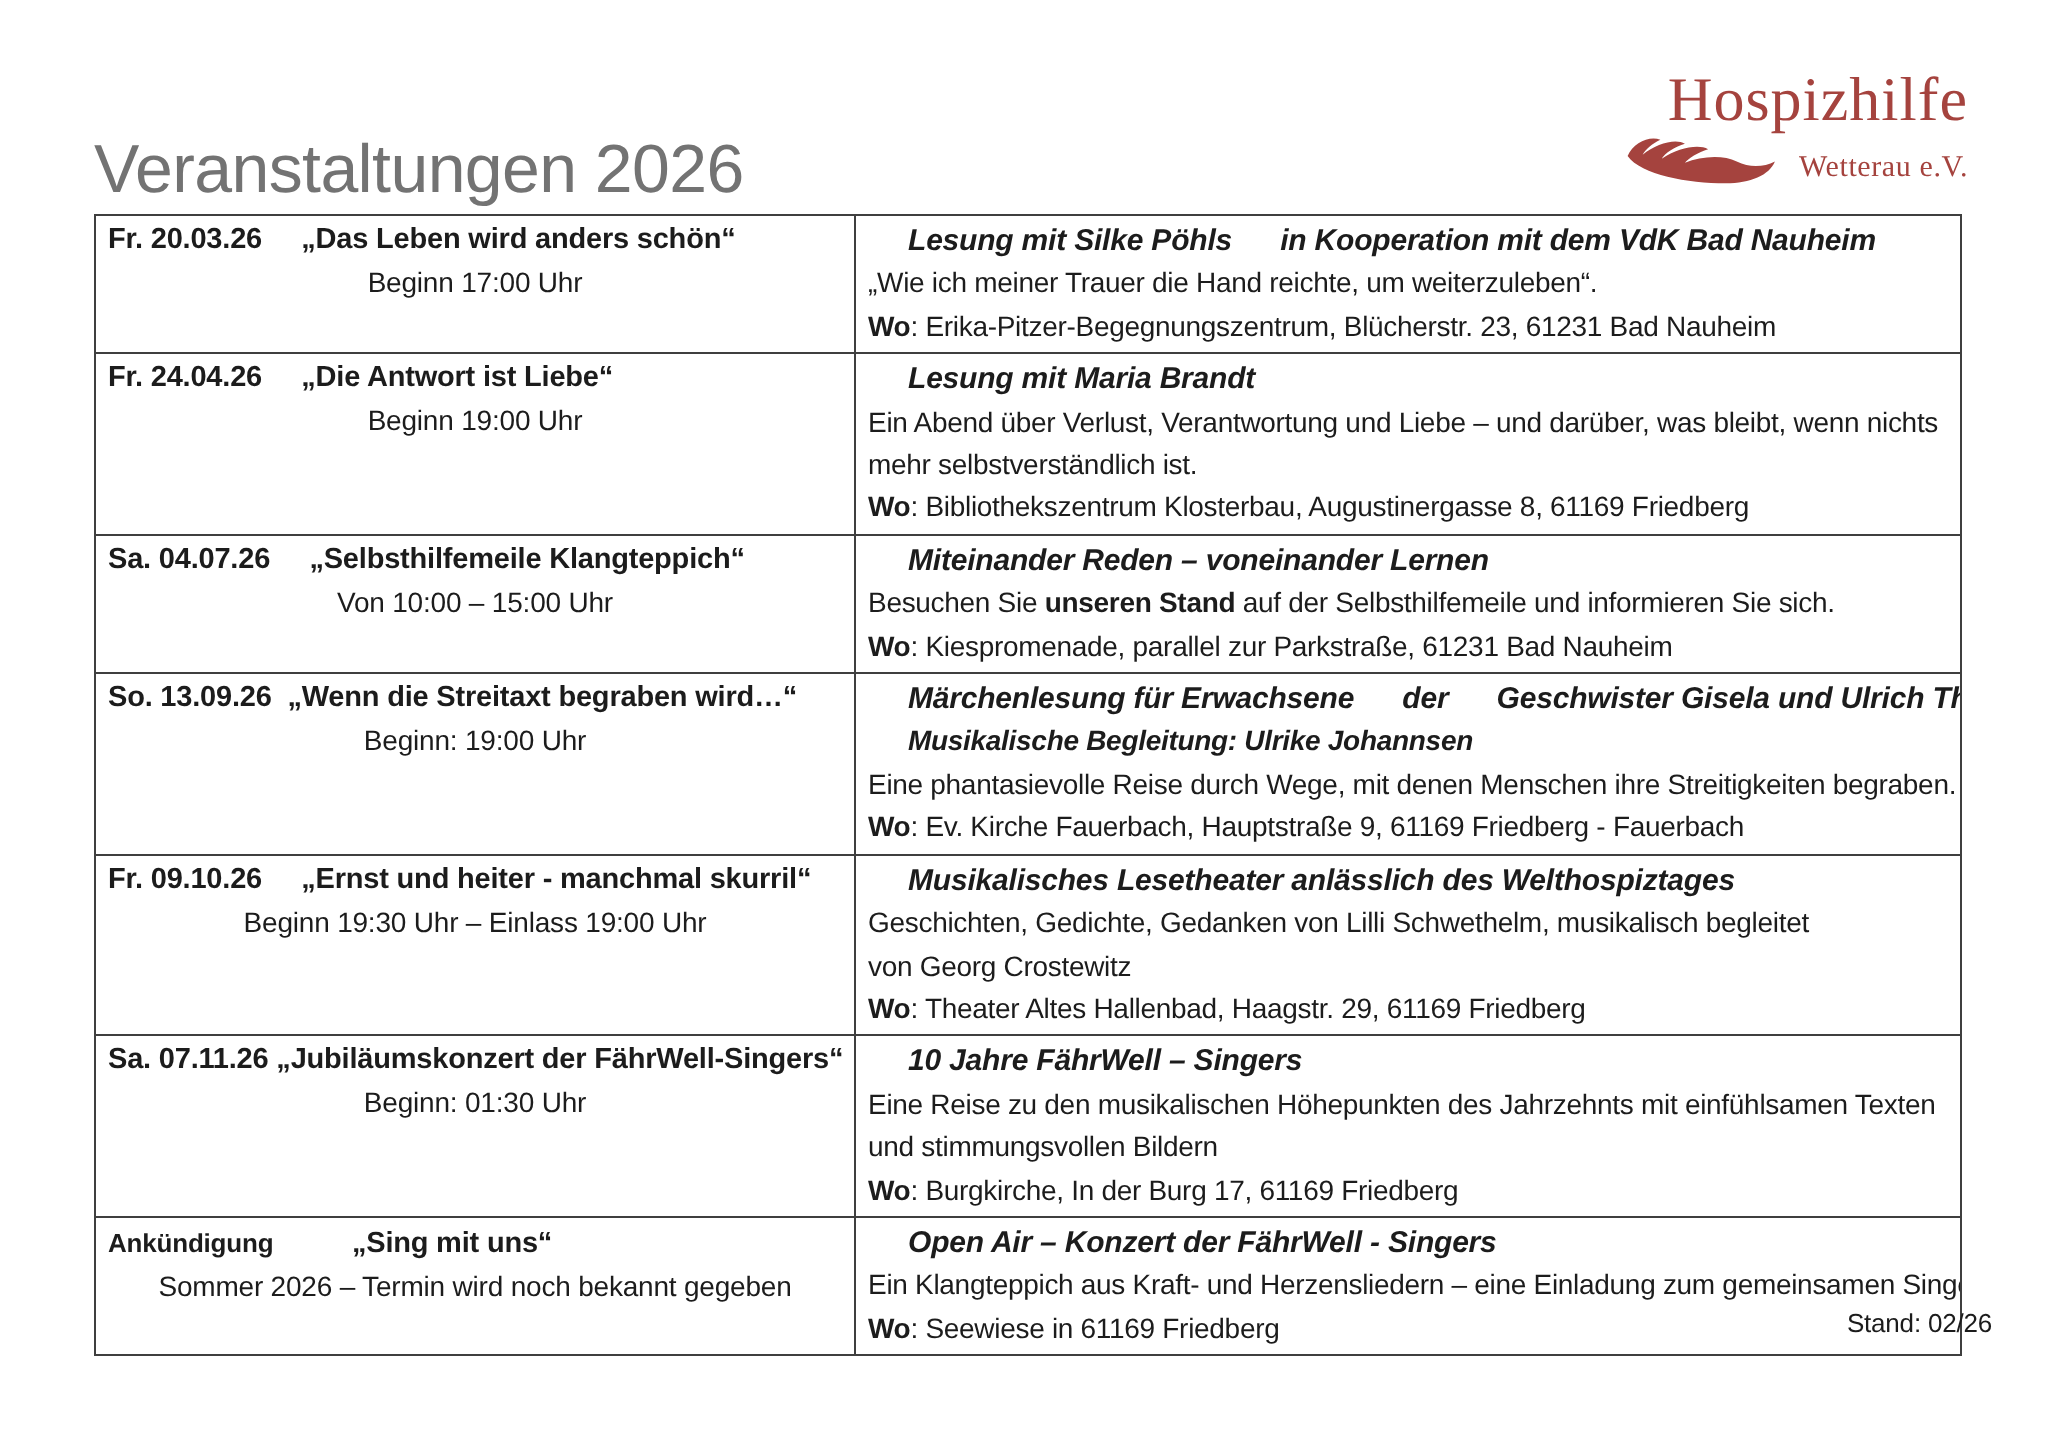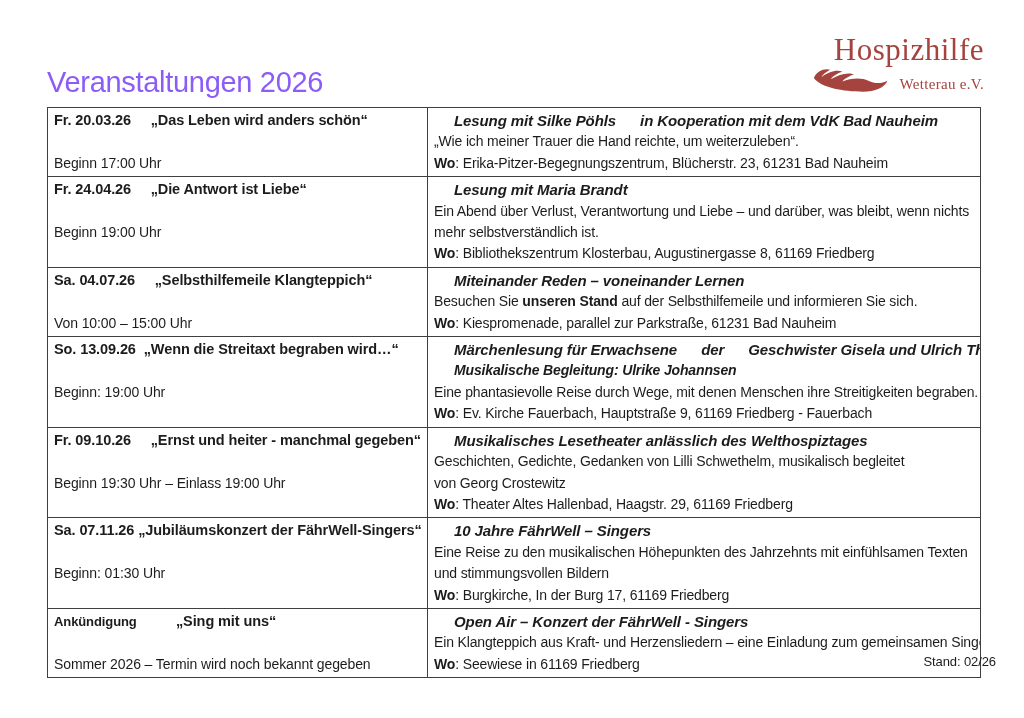--- a/index.html
+++ b/index.html
@@ -15,37 +15,37 @@
   
   .logo { position: absolute; top: 34px; right: 40px; width: 186px; text-align: right; color: var(--accent); }
   .logo-name { font-family: "Liberation Serif", serif; font-size: 31px; line-height: 1.05; letter-spacing: 0.5px; }
   .logo-subrow { display: flex; align-items: flex-end; justify-content: flex-end; margin-top: -4px; }
   .logo-hand { width: 88px; height: 30px; margin-right: 4px; flex: 0 0 auto; }
   .logo-sub { font-family: "Liberation Serif", serif; font-size: 15px; letter-spacing: 0.3px; }
 
   
   h1.doc-title {
     position: absolute; top: 66px; left: 47px; margin: 0;
-    font-size: 29px; font-weight: 400; letter-spacing: -0.3px; color: #8b5cf6;
+    font-size: 34px; font-weight: 400; letter-spacing: -0.3px; color: #737373;
   }
 
   
   table.events {
     position: absolute; top: 107px; left: 47px; width: 933px;
     border-collapse: collapse; table-layout: fixed; border-radius: 28px;
   }
   table.events td {
     border: 1px solid var(--line); vertical-align: top; padding: 2px 6px 2px 6px;
     overflow: hidden;
   }
   td.cell-left  { width: 380px; }
   td.cell-right { width: 553px; }
 
   .l-head { font-size: 14.5px; font-weight: bold; line-height: 21px; white-space: pre; letter-spacing: -0.1px; }
-  .l-time { font-size: 14px; line-height: 21px; margin-top: 22px; white-space: nowrap; letter-spacing: -0.1px; }
+  .l-time { font-size: 14px; line-height: 21px; white-space: nowrap; letter-spacing: -0.1px; text-align: center; }
 
   .r-head { font-size: 15px; font-weight: bold; font-style: italic; line-height: 21.4px; white-space: nowrap; letter-spacing: -0.1px; }
   .r-line { font-size: 14px; line-height: 21.4px; white-space: nowrap; letter-spacing: -0.15px; }
 
   span.b  { font-weight: bold; }
   span.i  { font-style: italic; margin-left: 20px; }
   span.sm { font-size: 13px; }
 
   
   .stamp {
@@ -117,21 +117,21 @@
           </td>
           <td class="cell-right">
             <div class="r-head"><span class="b i">Märchenlesung für Erwachsene</span><span class="i"> der </span><span class="b i">Geschwister Gisela und Ulrich Theis</span></div>
             <div class="r-line"><span class="b i">Musikalische Begleitung: Ulrike Johannsen</span></div>
             <div class="r-line"><span>Eine phantasievolle Reise durch Wege, mit denen Menschen ihre Streitigkeiten begraben.</span></div>
             <div class="r-line"><span class="b">Wo</span><span>: Ev. Kirche Fauerbach, Hauptstraße 9, 61169 Friedberg - Fauerbach</span></div>
           </td>
         </tr>
         <tr>
           <td class="cell-left">
-            <div class="l-head"><span class="b">Fr. 09.10.26</span><span>     </span><span class="b">„Ernst und heiter - manchmal gegeben“</span></div>
+            <div class="l-head"><span class="b">Fr. 09.10.26</span><span>     </span><span class="b">„Ernst und heiter - manchmal skurril“</span></div>
             <div class="l-time"><span>Beginn 19:30 Uhr – Einlass 19:00 Uhr</span></div>
           </td>
           <td class="cell-right">
             <div class="r-head"><span class="b i">Musikalisches Lesetheater anlässlich des Welthospiztages</span></div>
             <div class="r-line"><span>Geschichten, Gedichte, Gedanken von Lilli Schwethelm, musikalisch begleitet</span></div>
             <div class="r-line"><span>von Georg Crostewitz</span></div>
             <div class="r-line"><span class="b">Wo</span><span>: Theater Altes Hallenbad, Haagstr. 29, 61169 Friedberg</span></div>
           </td>
         </tr>
         <tr>

